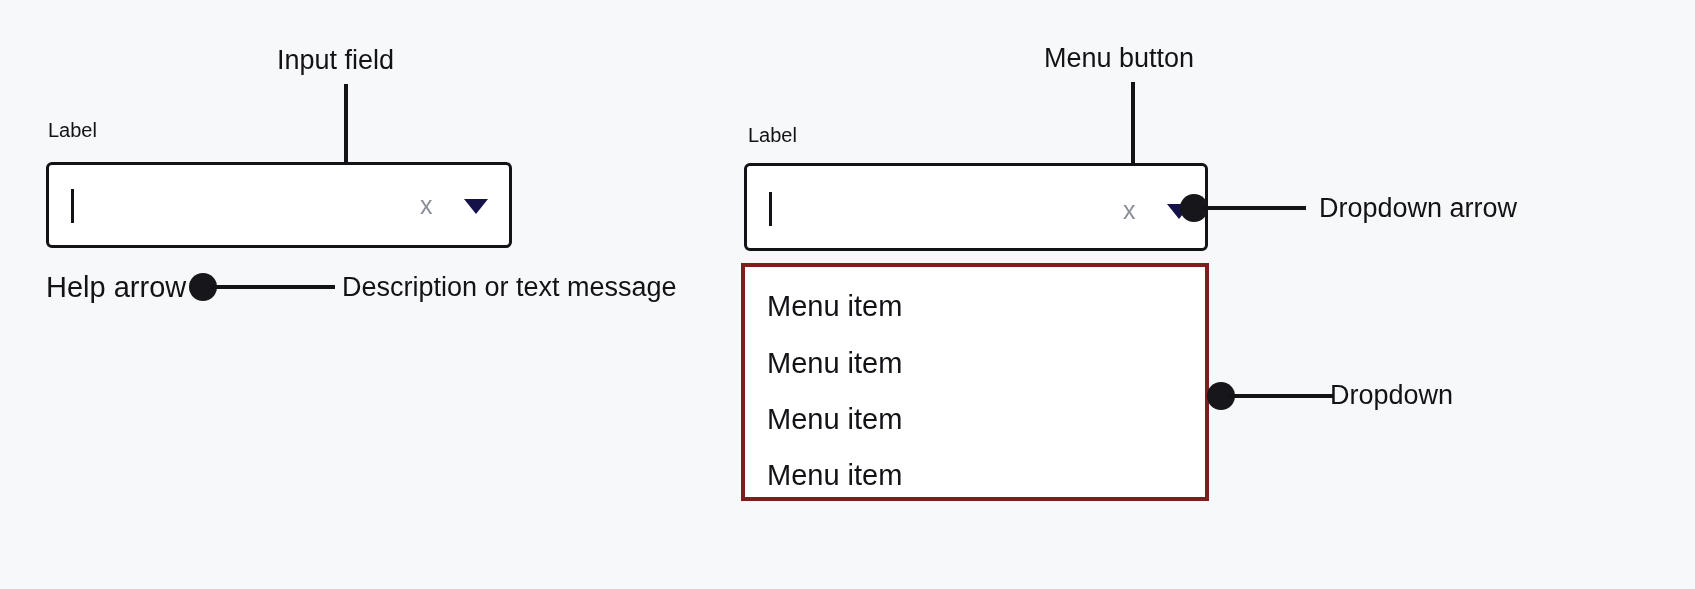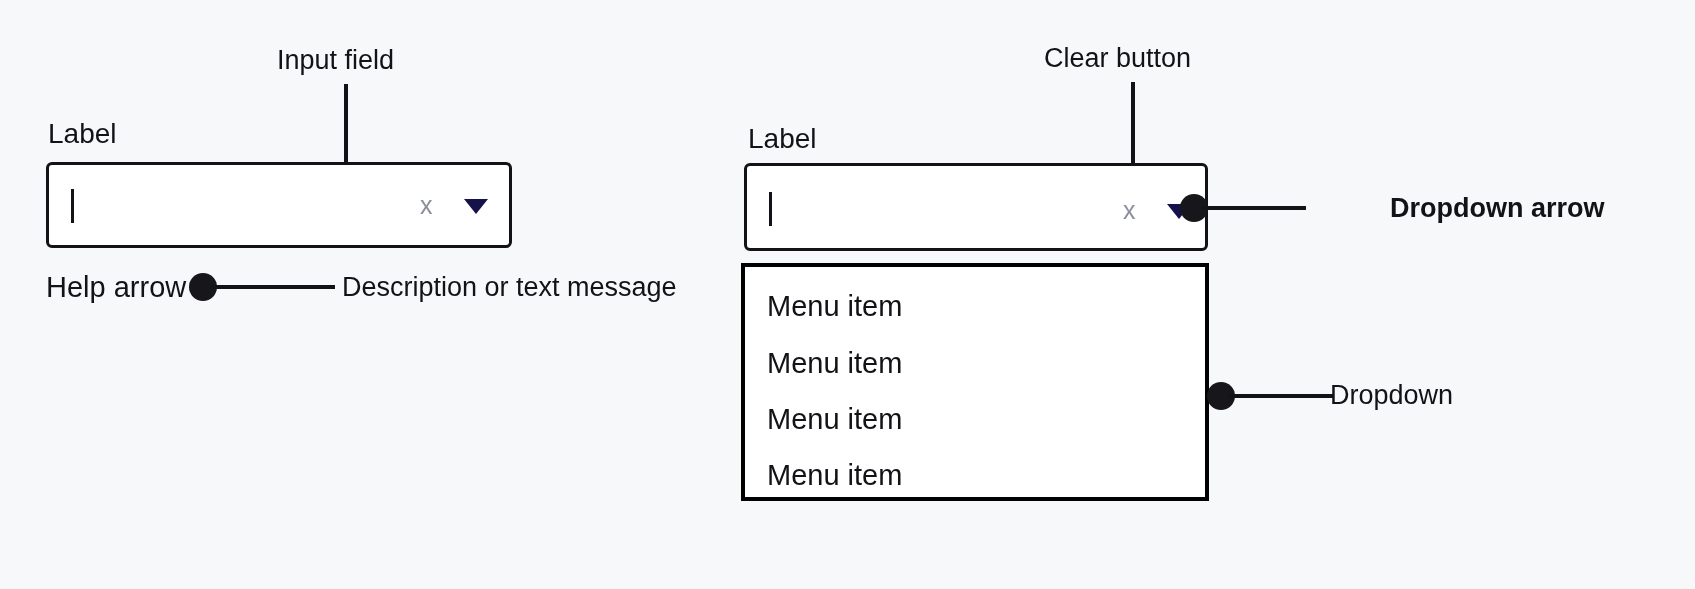--- a/index.html
+++ b/index.html
@@ -44,21 +44,21 @@
     position: absolute;
     width: 28px;
     height: 28px;
     border-radius: 50%;
     background: #17171b;
   }
 
   
   .field-label {
     position: absolute;
-    font-size: 28px;
+    font-size: 20px;
     line-height: 1;
     color: #121217;
     white-space: nowrap;
     text-align: right;
   }
 
   .input-box {
     position: absolute;
     background: #ffffff;
     border: 3px solid #121217;
@@ -95,21 +95,21 @@
     font-size: 29px;
     line-height: 1;
     color: #121217;
     white-space: nowrap;
   }
 
   
   .menu-panel {
     position: absolute;
     background: #ffffff;
-    border: 4px solid #000000;
+    border: 4px solid #7f1d1d;
     box-sizing: border-box;
   }
   .menu-item {
     position: absolute;
     font-size: 29px;
     line-height: 1;
     color: #121217;
     white-space: nowrap;
   }
 </style>
@@ -129,35 +129,35 @@
     <div class="clear-x" style="left:371px; top:28px;">x</div>
     <div class="arrow-down" style="left:415px; top:34px;"></div>
   </div>
 
   <div class="help-text" style="left:46px; top:273px;">Help arrow</div>
 
   <div class="dot" style="left:189px; top:273px;"></div>
   <div class="leader-h" style="left:210px; top:285px; width:125px;"></div>
   <div class="callout-label" style="left:342px; top:274px;">Description or text message</div>
 
-  <div class="callout-label" style="left:1044px; top:45px;">Clear button</div>
+  <div class="callout-label" style="left:1044px; top:45px;">Menu button</div>
   <div class="leader-v" style="left:1131px; top:82px; height:96px;"></div>
   <div class="dot" style="left:1119px; top:168px;"></div>
 
   <div class="field-label" style="left:748px; top:125px;">Label</div>
 
   <div class="input-box" style="left:744px; top:163px; width:464px; height:88px;">
     <div class="caret" style="left:22px; top:26px; height:34px;"></div>
     <div class="clear-x" style="left:376px; top:32px;">x</div>
     <div class="arrow-down" style="left:420px; top:38px;"></div>
   </div>
 
   <div class="dot" style="left:1180px; top:194px;"></div>
   <div class="leader-h" style="left:1201px; top:206px; width:105px;"></div>
-  <div class="callout-label" style="left:1390px; top:195px;font-weight:bold;">Dropdown arrow</div>
+  <div class="callout-label" style="left:1319px; top:195px;">Dropdown arrow</div>
 
   <div class="menu-panel" style="left:741px; top:263px; width:468px; height:238px;">
     <div class="menu-item" style="left:22px; top:25px;">Menu item</div>
     <div class="menu-item" style="left:22px; top:82px;">Menu item</div>
     <div class="menu-item" style="left:22px; top:138px;">Menu item</div>
     <div class="menu-item" style="left:22px; top:194px;">Menu item</div>
   </div>
 
   <div class="dot" style="left:1207px; top:382px;"></div>
   <div class="leader-h" style="left:1228px; top:394px; width:105px;"></div>

